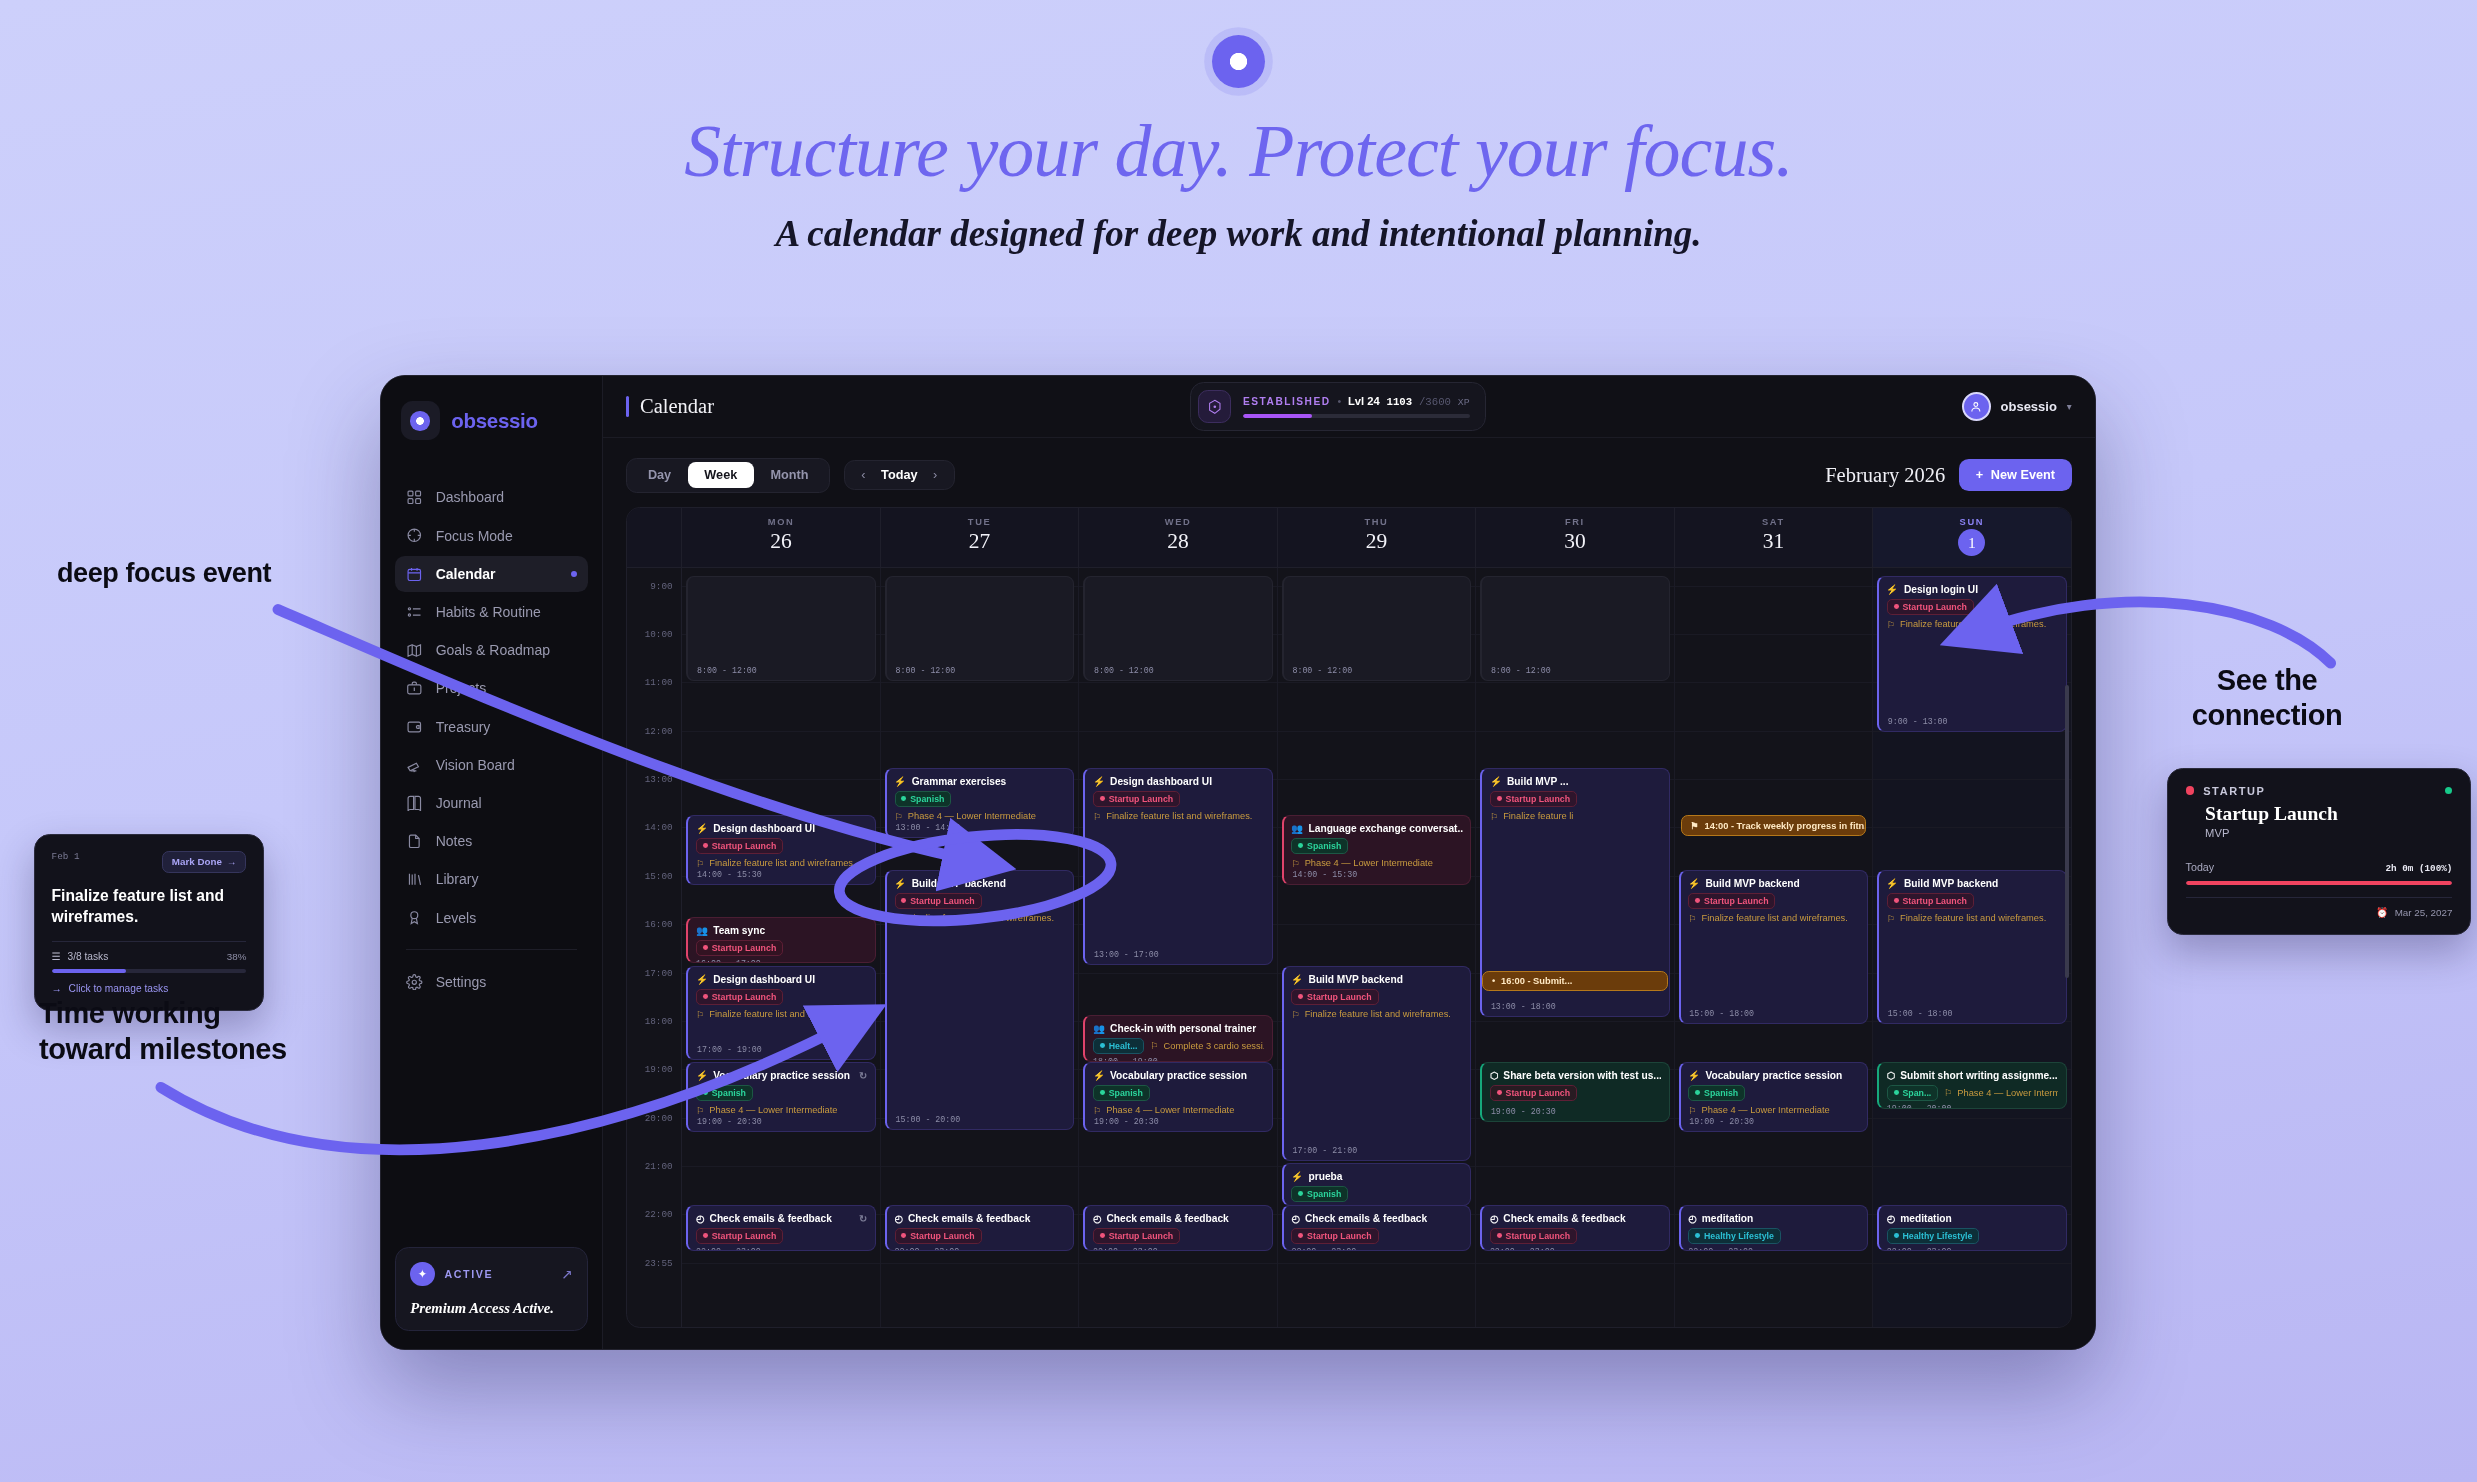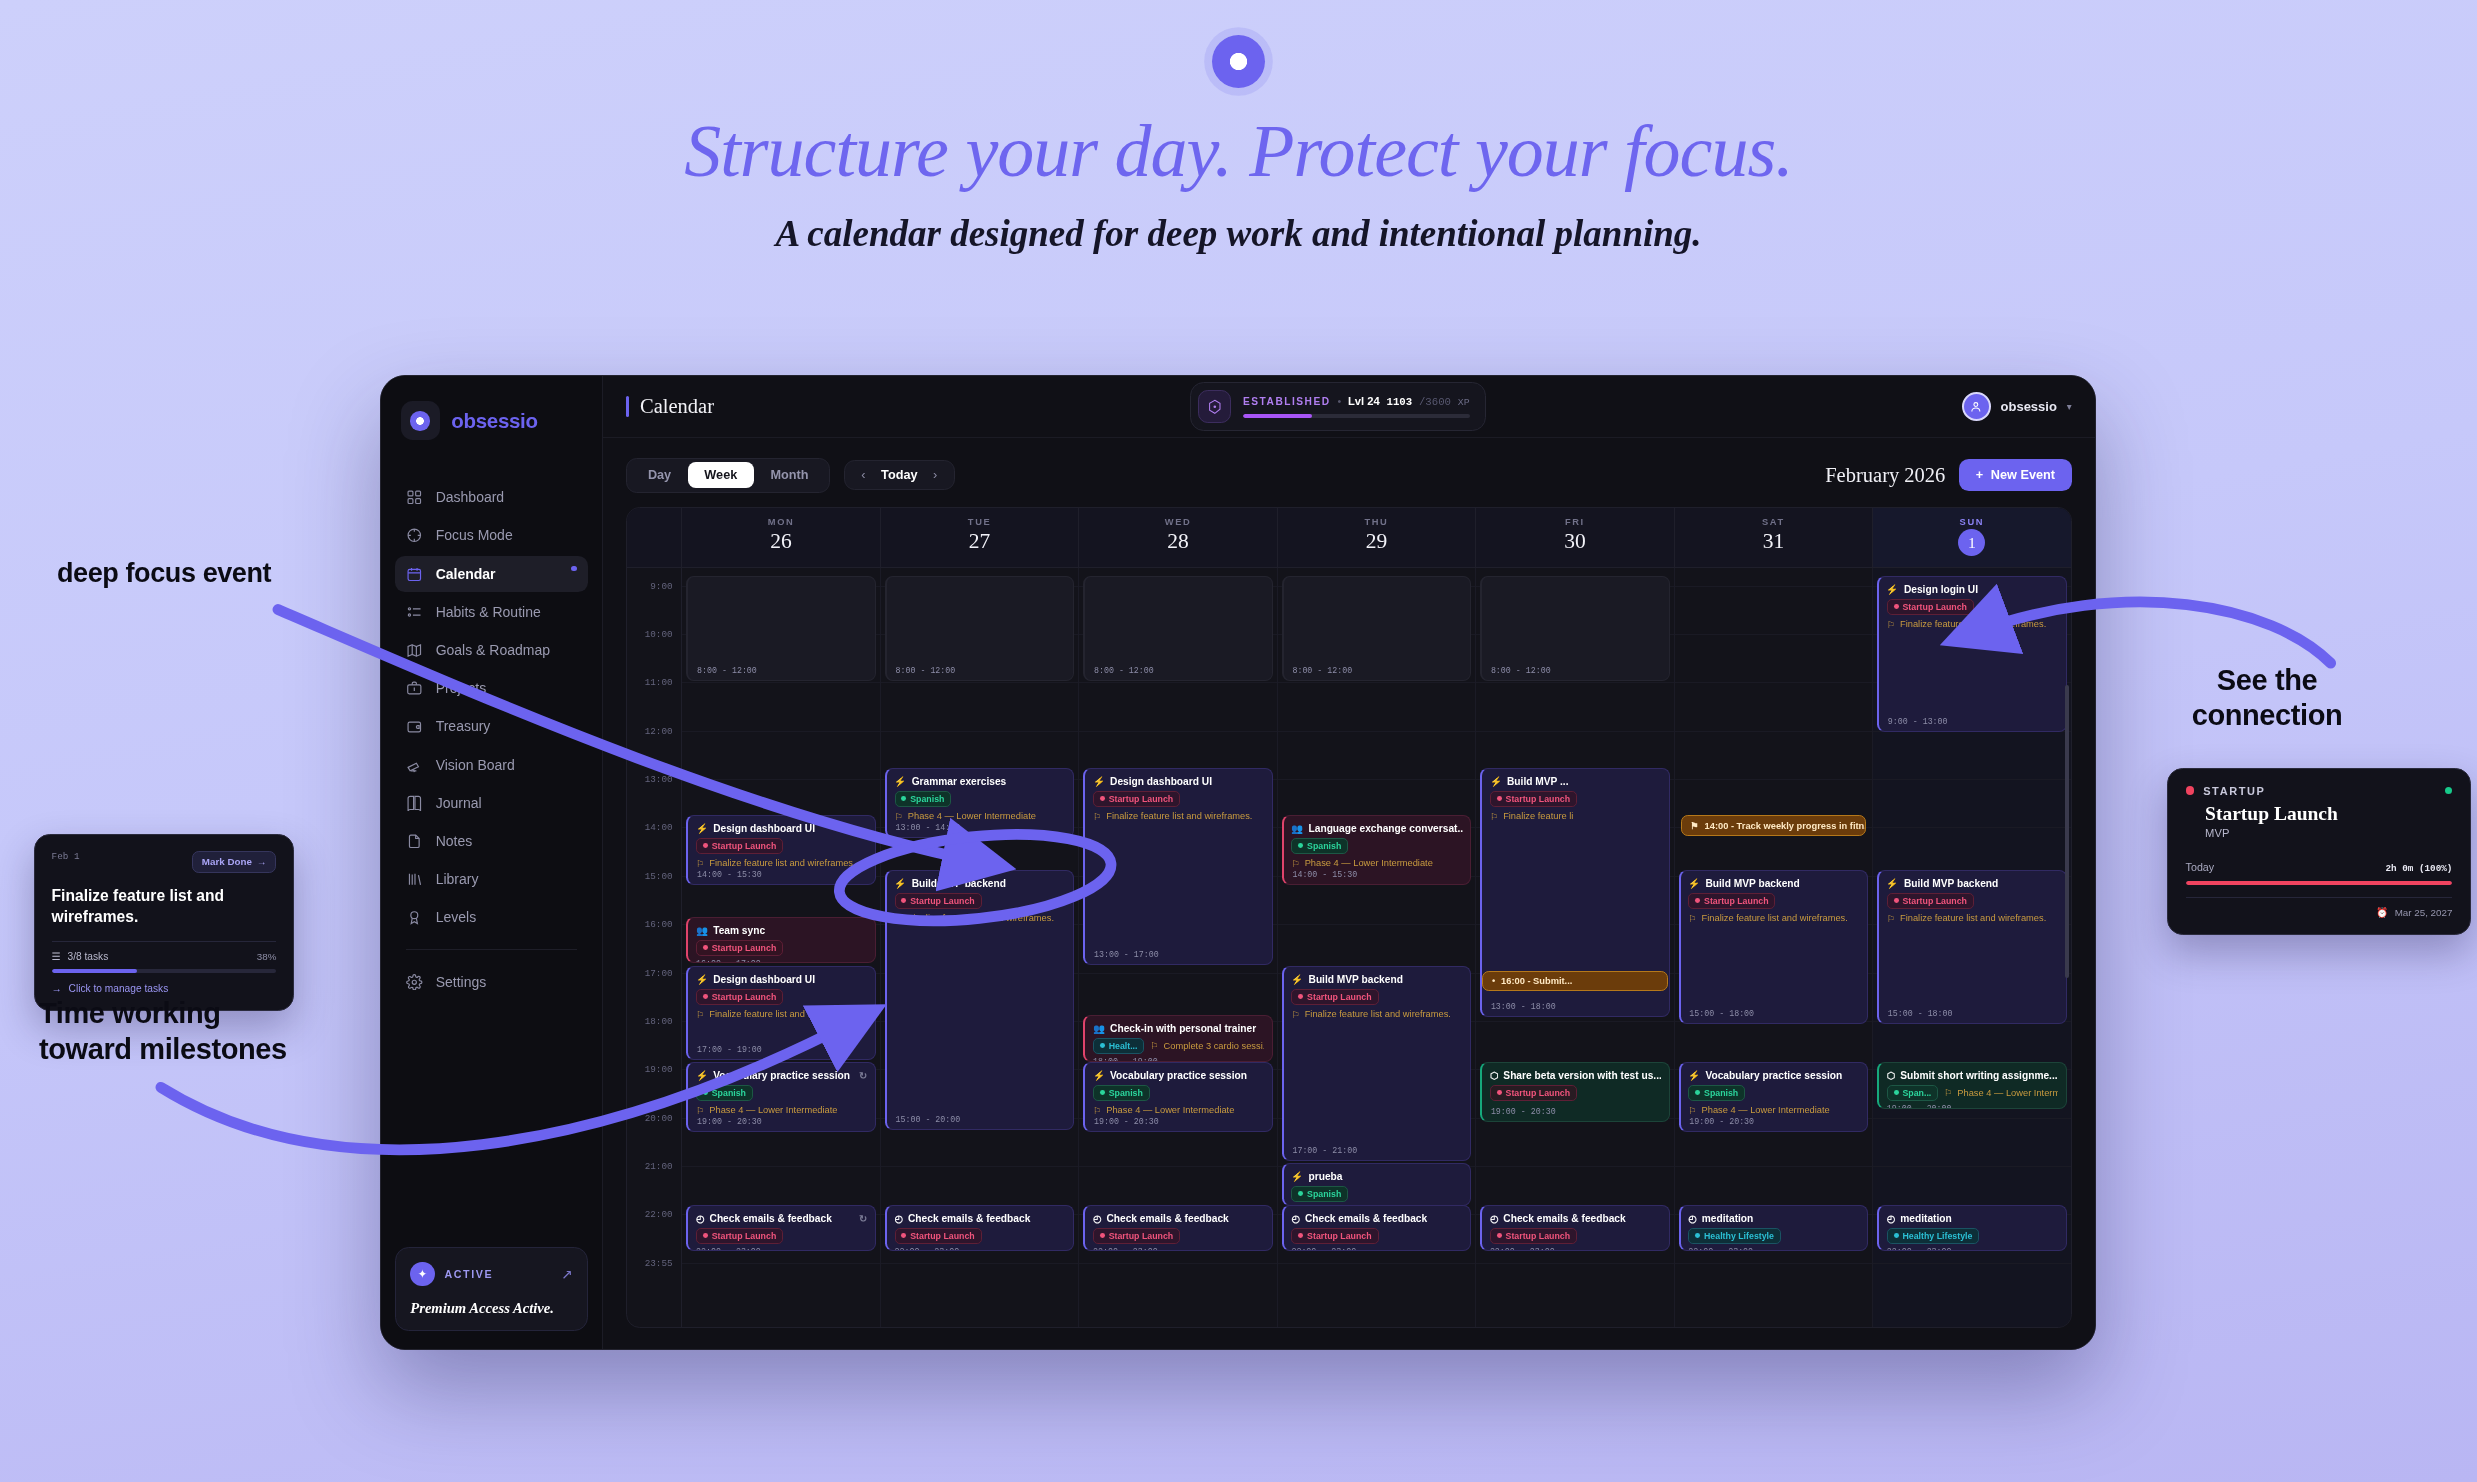--- a/index.html
+++ b/index.html
@@ -51,21 +51,21 @@
     display: flex; align-items: center; justify-content: center;
   }
   .brand-dot {
     width: 19.5px; height: 19.5px; border-radius: 50%;
     background: radial-gradient(circle, #ffffff 0 26%, #6c63ef 28% 100%);
   }
   .brand-name { color: #6c63ef; font-size: 20.5px; font-weight: 700; letter-spacing: -0.3px; }
 
   .nav { display: flex; flex-direction: column; gap: 2px; }
   .nav-item {
-    display: flex; gap: 12.7px;
+    display: flex; align-items: center; gap: 12.7px;
     padding: 9.8px 11.7px; border-radius: 9.8px; cursor: pointer;
     color: #9a9ab0; font-size: 14px;
   }
   .nav-item svg { width: 16.6px; height: 16.6px; flex: 0 0 16.6px; stroke: #8a8aa2; fill: none; stroke-width: 1.7; }
   .nav-item.active { background: #1e1e28; color: #ffffff; font-weight: 700; }
   .nav-item.active svg { stroke: #6c63ef; }
   .nav-dot { margin-left: auto; width: 5.9px; height: 5.9px; border-radius: 50%; background: #6c63ef; }
   .nav-sep { height: 1px; background: #1e1e28; margin: 13.7px 11.7px; }
 
   .premium {
@@ -231,21 +231,21 @@
     background: #3a3a4d; border-radius: 2px;
   }
 
   
   .annot { position: absolute; z-index: 9; font-weight: 700; color: #0b0b14; }
   .annot-1 { left: 57px; top: 558px; font-size: 27px; letter-spacing: -0.4px; }
   .annot-2 { left: 39px; top: 995px; font-size: 29px; line-height: 1.25; letter-spacing: -0.4px; }
   .annot-3 { left: 2267px; top: 663px; font-size: 29px; line-height: 1.2; letter-spacing: -0.4px; text-align: center; transform: translateX(-50%); }
 
   .task-card {
-    position: absolute; left: 34px; top: 834px; width: 260px; z-index: 8;
+    position: absolute; left: 34px; top: 834px; width: 230px; z-index: 8;
     background: #12121b; border: 1px solid #2b2b3d; border-radius: 15.6px; padding: 15.6px 16.6px;
     box-shadow: 0 17.6px 39px rgba(25,20,70,.3);
   }
   .tc-top { display: flex; align-items: flex-start; }
   .tc-date { font-family: "Liberation Mono", monospace; color: #7b7b95; font-size: 9.3px; }
   .tc-btn {
     margin-left: auto; background: #20203a; border: 1px solid #35355c;
     color: #a9a4f5; font-size: 9.8px; font-weight: 700; border-radius: 6.8px;
     padding: 4.9px 8.8px; display: flex; align-items: center; gap: 4.9px; cursor: pointer;
   }

